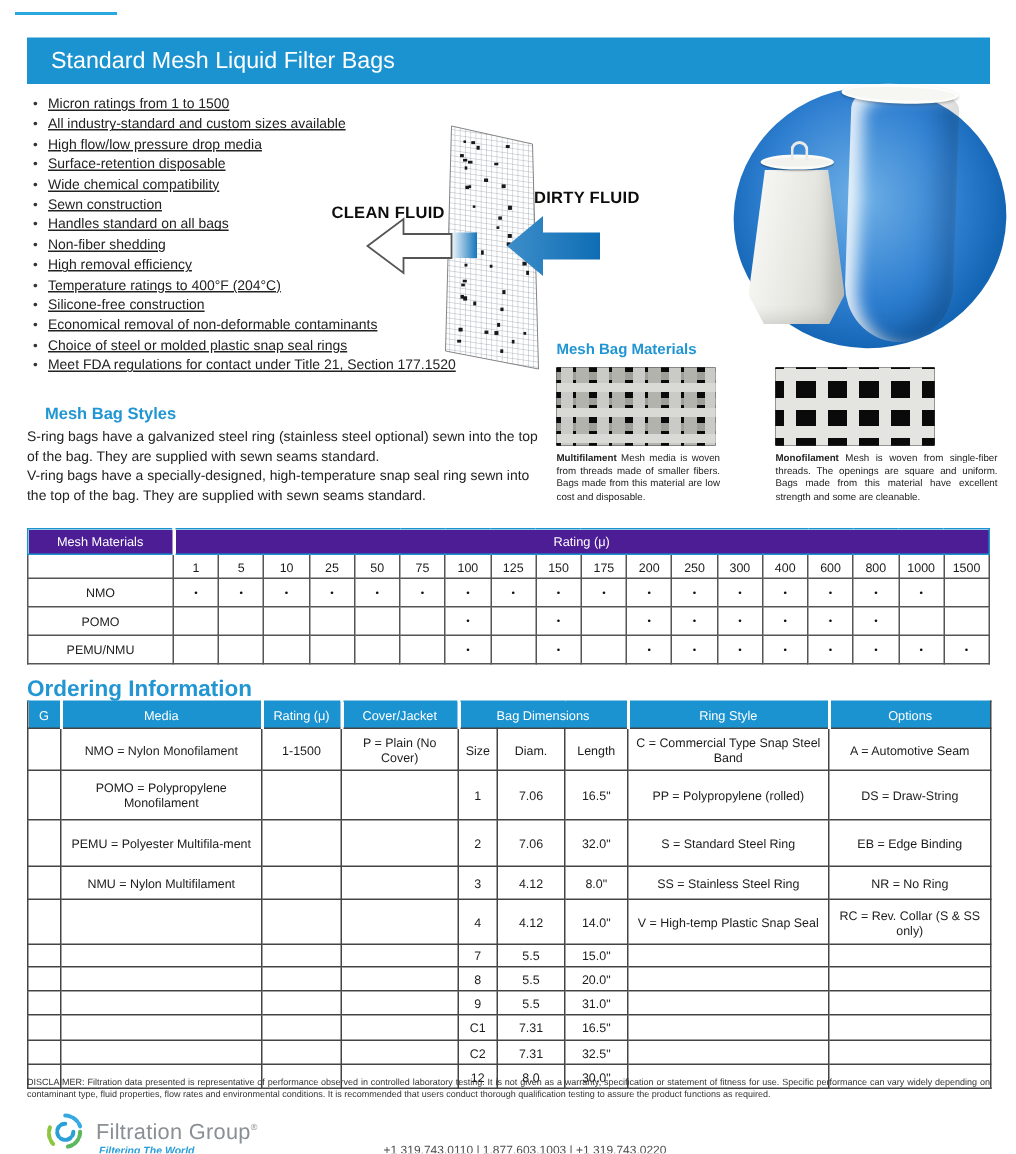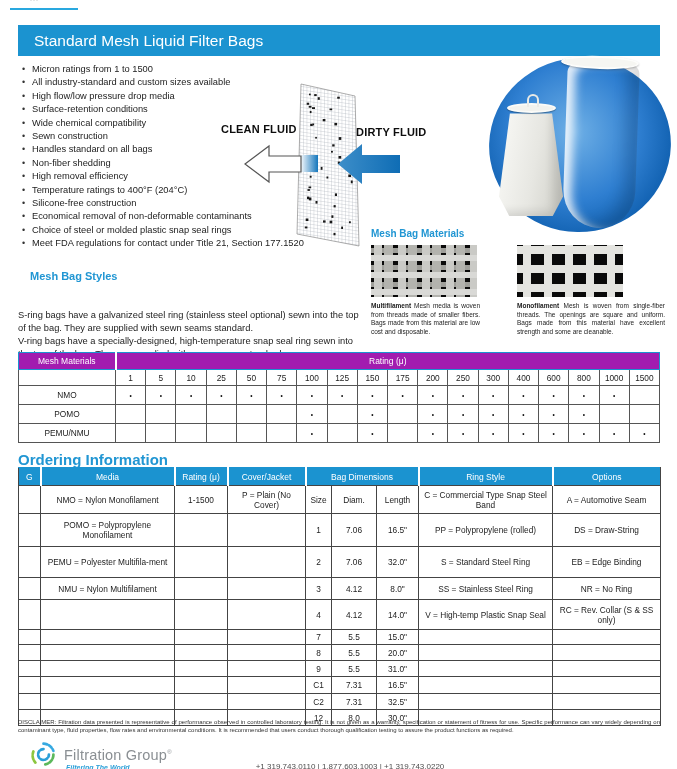--- a/index.html
+++ b/index.html
@@ -10,27 +10,27 @@
   .top-frag-dots{position:absolute;left:30px;top:-3px;font-size:6px;letter-spacing:1px;color:#666;}
   .top-frag-line{position:absolute;left:10px;top:8px;width:68px;height:2px;background:#29a8df;}
 
   
   .title-bar{position:absolute;left:18px;top:25px;width:642px;height:31px;background:#1b93d0;
              color:#fff;font-size:15.5px;line-height:31px;padding-left:16px;box-sizing:border-box;}
 
   
   .features{position:absolute;left:20px;top:63px;width:292px;margin:0;padding:0;list-style:none;
             font-size:9.3px;line-height:13.4px;color:#222;}
-  .features li{position:relative;padding-left:12px;}
+  .features li{position:relative;padding-left:12px;text-decoration:underline;}
   .features li::before{content:"\2022";position:absolute;left:2px;top:0;font-size:9px;color:#333;}
 
   
   .diagram-svg{position:absolute;left:205px;top:76px;}
   .fluid-label{position:absolute;font-size:11px;font-weight:bold;color:#0d0d0d;letter-spacing:.2px;}
-  .clean-label{left:221px;top:123px;}
+  .clean-label{left:221px;top:136px;}
   .dirty-label{left:356px;top:126px;}
 
   
   .product{position:absolute;left:487px;top:56px;width:186px;height:178px;}
   .blob{position:absolute;left:2px;top:2px;width:182px;height:174px;border-radius:50%;
         transform:rotate(-10deg);
         background:radial-gradient(ellipse at 48% 42%, #6fb0e6 0%, #2f7fd1 48%, #1464b4 72%, #2a77c4 100%);}
   .bag-tall{position:absolute;left:78px;top:4px;width:72px;height:168px;transform:rotate(2deg);
         background:linear-gradient(100deg,#fbfbf9 0%,#ececе8 45%,#ececе8 45%,#d2d2cc 100%);
         background:linear-gradient(100deg,#fbfbf9 0%,#ececе8 45%,#d2d2cc 100%);
@@ -45,41 +45,41 @@
         box-shadow:inset -10px -4px 10px rgba(0,0,0,.12);}
   .bag-short-rim{position:absolute;left:20px;top:47px;width:49px;height:10px;border-radius:50%;
         background:#f2f2ee;border:2px solid #fbfbf8;box-sizing:border-box;
         box-shadow:0 1px 1px rgba(0,0,0,.3);}
   .bag-short-hook{position:absolute;left:40px;top:38px;width:8px;height:11px;border:2px solid #eaeae6;
         border-bottom:none;border-radius:6px 6px 0 0;background:transparent;}
 
   
   .sec-heading{position:absolute;color:#2196d3;font-weight:bold;}
   .styles-heading{left:30px;top:270px;font-size:11px;}
-  .styles-text{position:absolute;left:18px;top:285px;width:348px;font-size:9.3px;line-height:13px;color:#222;margin-top:24px;}
+  .styles-text{position:absolute;left:18px;top:285px;width:348px;font-size:9.3px;line-height:13px;color:#222;}
   .styles-text p{margin:0;}
 
   .materials-heading{left:371px;top:228px;font-size:10px;}
   .swatch{position:absolute;top:245px;width:106px;height:52px;background-color:#0a0a0a;background-blend-mode:lighten;}
   .swatch-multi{left:371px;
       background-image:repeating-linear-gradient(0deg,#000 0 2px,#d9d9d6 2px 8px,#000 8px 10px,#9f9f9a 10px 15px,#000 15px 17px),
                        repeating-linear-gradient(90deg,#000 0 3px,#cacac6 3px 11px,#000 11px 13px,#b3b3ae 13px 22px,#000 22px 24px);}
   .swatch-mono{left:517px;
       background-image:repeating-linear-gradient(0deg,#000 0 5px,#e4e4e0 5px 13px,#000 13px 19px),
                        repeating-linear-gradient(90deg,#000 0 6px,#e4e4e0 6px 14px,#000 14px 21px);}
   .caption{position:absolute;top:302px;font-size:6.5px;line-height:8.6px;color:#222;text-align:justify;}
   .caption-multi{left:371px;width:109px;}
   .caption-mono{left:517px;width:148px;}
   .caption b{font-weight:bold;}
 
   
   table.rating{position:absolute;left:18px;top:352px;width:642px;border-collapse:collapse;
       table-layout:fixed;font-size:8.3px;border:1px solid #555;}
   .rating td{border:1px solid #555;text-align:center;padding:0;height:18px;overflow:hidden;}
-  .rating tr.hdr td{background:#a21caf;color:#fff;border:1px solid #1b93d0;height:16px;font-size:8.5px;}
+  .rating tr.hdr td{background:#4c1d95;color:#fff;border:1px solid #1b93d0;height:16px;font-size:8.5px;}
   .rating tr.hdr td.corner{border-right:2px solid #fff;}
   .rating tr.nums td{height:15px;}
   .rating td.dot{font-size:6.5px;color:#111;}
 
   
   .ordering-heading{left:18px;top:451px;font-size:15px;}
   table.ordering{position:absolute;left:18px;top:467px;width:642px;border-collapse:collapse;
       table-layout:fixed;font-size:8.3px;border:1px solid #444;}
   .ordering td{border:1px solid #444;text-align:center;vertical-align:middle;padding:1px 2px;overflow:hidden;}
   .ordering tr.hdr td{background:#1b93d0;color:#fff;border-top:1px solid #1b93d0;border-bottom:1px solid #444;
@@ -106,21 +106,21 @@
 
   <div class="top-frag-dots">···</div>
   <div class="top-frag-line"></div>
 
   <div class="title-bar">Standard Mesh Liquid Filter Bags</div>
 
   <ul class="features">
       <li>Micron ratings from 1 to 1500</li>
       <li>All industry-standard and custom sizes available</li>
       <li>High flow/low pressure drop media</li>
-      <li>Surface-retention conditions</li>
+      <li>Surface-retention disposable</li>
       <li>Wide chemical compatibility</li>
       <li>Sewn construction</li>
       <li>Handles standard on all bags</li>
       <li>Non-fiber shedding</li>
       <li>High removal efficiency</li>
       <li>Temperature ratings to 400°F (204°C)</li>
       <li>Silicone-free construction</li>
       <li>Economical removal of non-deformable contaminants</li>
       <li>Choice of steel or molded plastic snap seal rings</li>
       <li>Meet FDA regulations for contact under Title 21, Section 177.1520</li>

